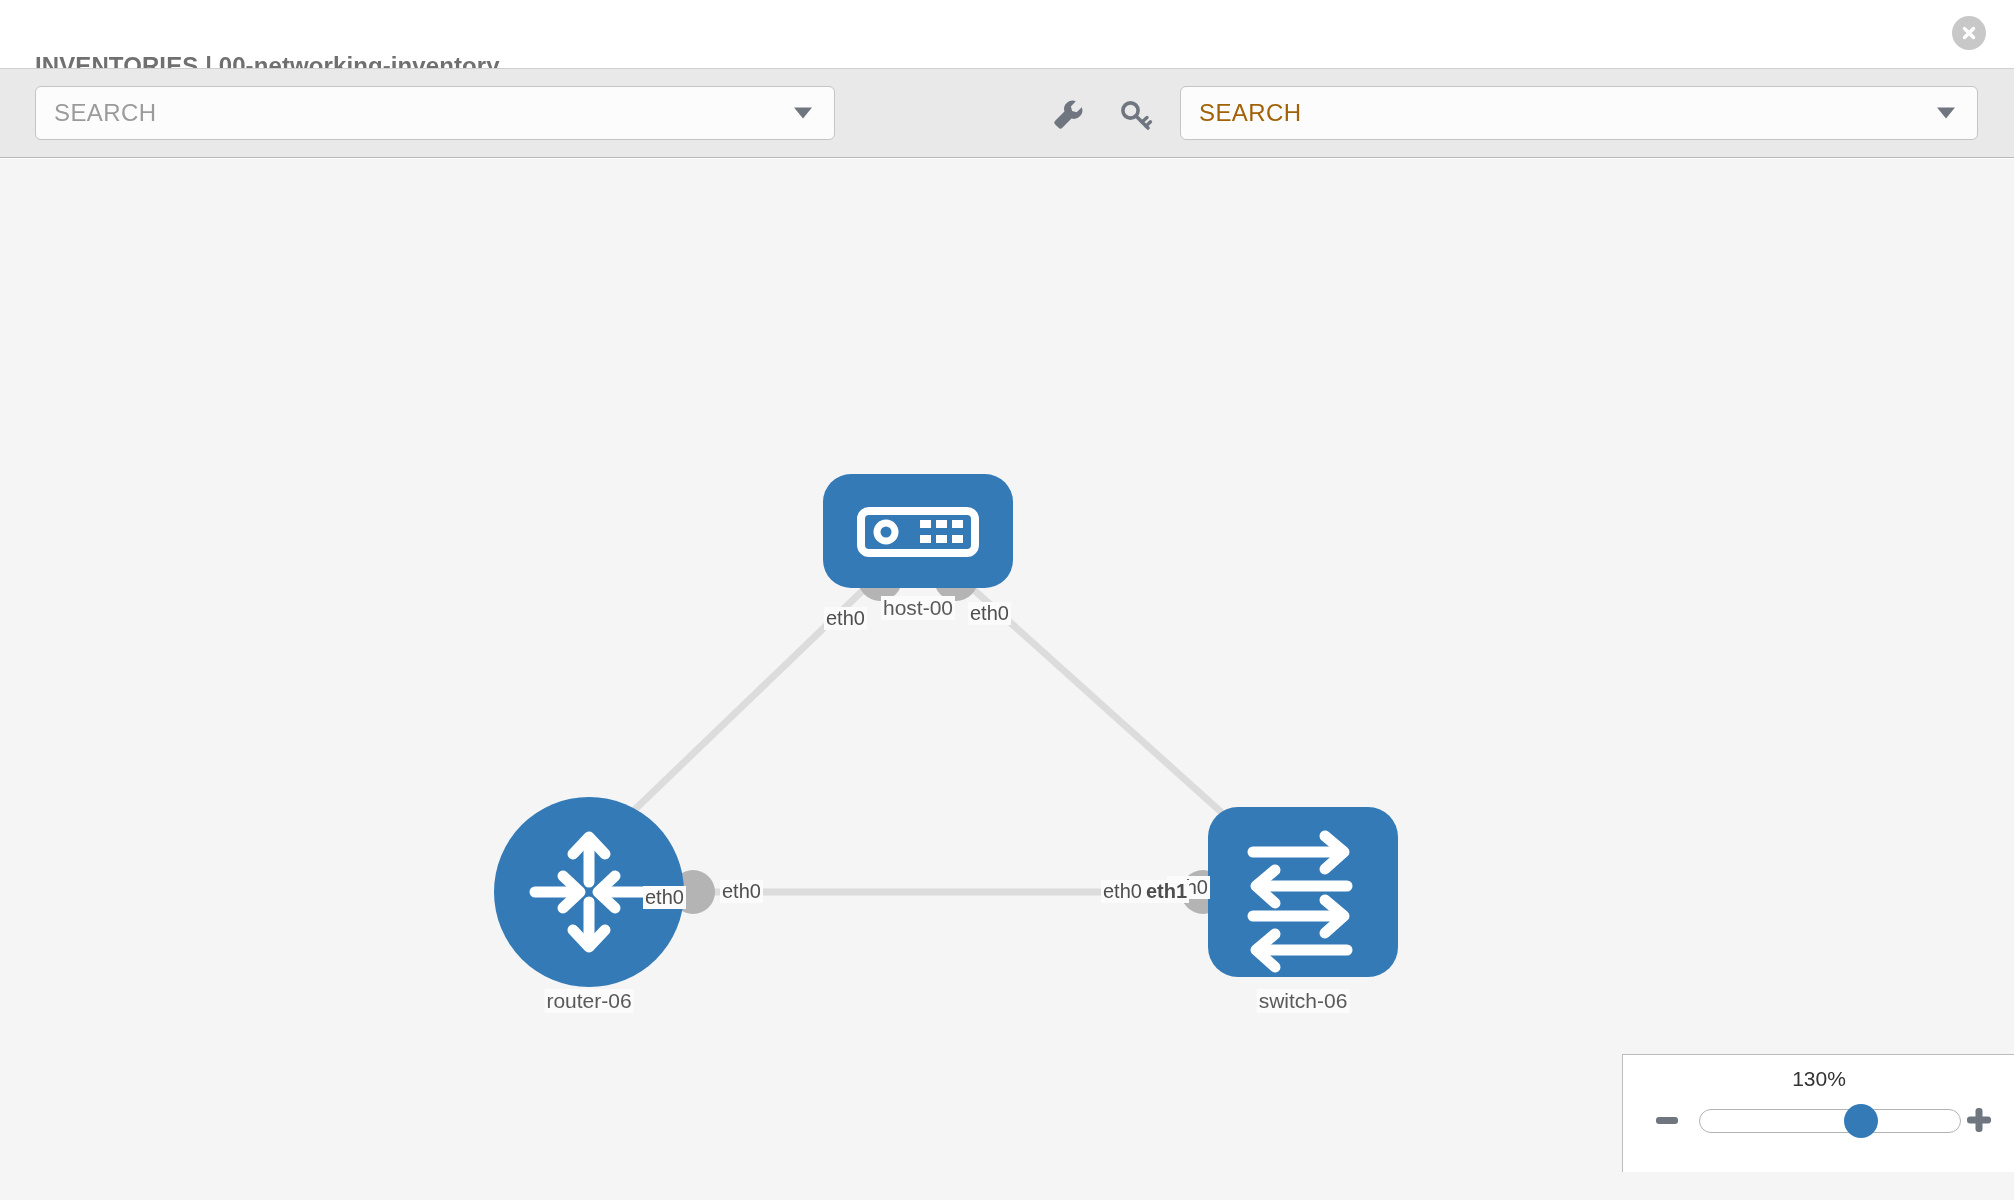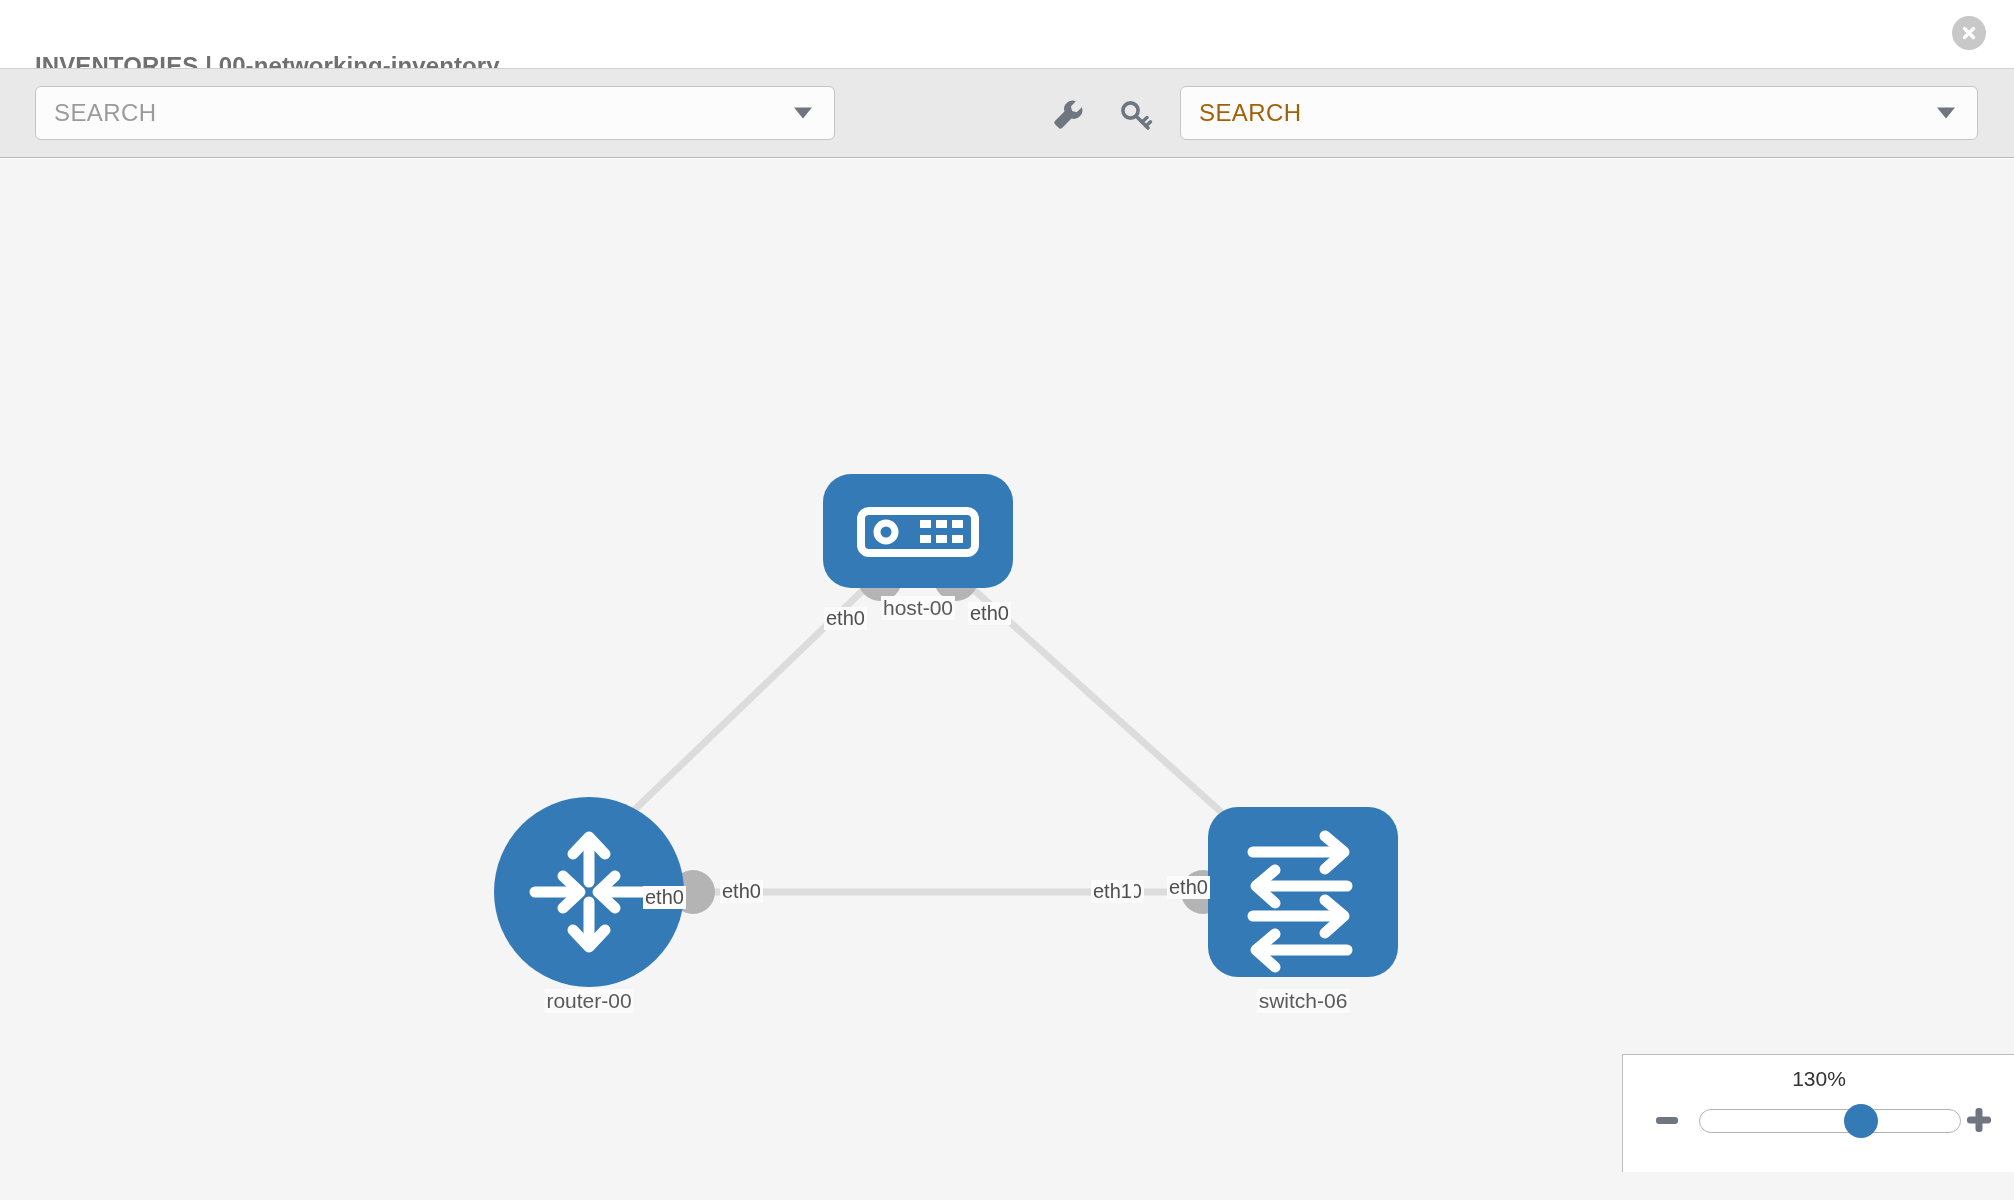--- a/index.html
+++ b/index.html
@@ -315,30 +315,30 @@
         <path d="M1253 757 L1343 757"></path>
         <path d="M1325 741 L1344 757 L1325 774"></path>
 
         <path d="M1347 791 L1257 791"></path>
         <path d="M1275 775 L1256 791 L1275 808"></path>
       </g>
     </g>
   </svg>
 
   <div class="node-label" style="left:918px; top:437px;">host-00</div>
-  <div class="node-label" style="left:589px; top:830px;">router-00</div>
+  <div class="node-label" style="left:589px; top:830px;">router-06</div>
   <div class="node-label" style="left:1303px; top:830px;">switch-06</div>
 
   <div class="edge-label" style="left:824px; top:448px;">eth0</div>
   <div class="edge-label" style="left:968px; top:443px;">eth0</div>
   <div class="edge-label" style="left:643px; top:727px;">eth0</div>
   <div class="edge-label" style="left:1167px; top:717px;">eth0</div>
   <div class="edge-label" style="left:720px; top:721px;">eth0</div>
   <div class="edge-label" style="left:1101px; top:721px;">eth0</div>
-  <div class="edge-label" style="left:1091px; top:721px;">eth1</div>
+  <div class="edge-label" style="left:1144px; top:721px;font-weight:bold;">eth1</div>
 </div>
 
 <div id="zoom-panel">
   <div id="zoom-level">130%</div>
 
   <div id="zoom-out-button">
     <svg width="28" height="28" viewBox="0 0 28 28">
       <rect x="3" y="10" width="22" height="7" rx="3" fill="#6f7680"></rect>
     </svg>
   </div>

